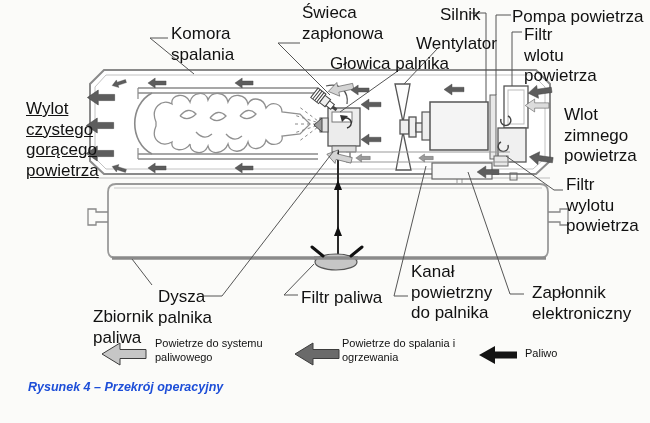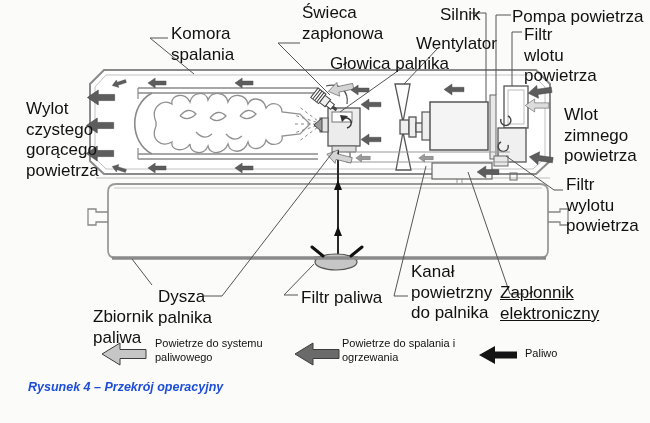--- a/index.html
+++ b/index.html
@@ -185,35 +185,35 @@
       <polyline points="522,32 512,32 512,86"></polyline>
       <polyline points="563,190 554,190 506,156"></polyline>
       <polyline points="152,285 132,259"></polyline>
       <polyline points="204,296 222,296 333,152"></polyline>
       <polyline points="298,295 284,295 314,264"></polyline>
       <polyline points="408,296 394,296 426,166"></polyline>
       <polyline points="524,294 510,294 468,172"></polyline>
     </g>
   </svg>
 
-  <div class="lbl" style="left:26px;top:99px;width:62px;">Wylot czystego gorącego powietrza</div>
+  <div class="lbl" style="left:26px;top:99px;width:62px;text-decoration:underline;">Wylot czystego gorącego powietrza</div>
   <div class="lbl" style="left:171px;top:24px;width:52px;">Komora spalania</div>
   <div class="lbl" style="left:302px;top:3px;width:64px;">Świeca zapłonowa</div>
   <div class="lbl nw" style="left:330px;top:54px;">Głowica palnika</div>
   <div class="lbl nw" style="left:416px;top:34px;">Wentylator</div>
   <div class="lbl nw" style="left:440px;top:5px;">Silnik</div>
   <div class="lbl nw" style="left:512px;top:7px;">Pompa powietrza</div>
   <div class="lbl" style="left:524px;top:25px;width:62px;">Filtr wlotu powietrza</div>
   <div class="lbl" style="left:564px;top:105px;width:58px;">Wlot zimnego powietrza</div>
   <div class="lbl" style="left:566px;top:175px;width:68px;">Filtr wylotu powietrza</div>
   <div class="lbl" style="left:93px;top:287px;width:48px;margin-top:20px;">Zbiornik paliwa</div>
   <div class="lbl" style="left:158px;top:287px;width:45px;">Dysza palnika</div>
   <div class="lbl nw" style="left:301px;top:288px;">Filtr paliwa</div>
   <div class="lbl" style="left:411px;top:262px;width:82px;">Kanał powietrzny do palnika</div>
-  <div class="lbl" style="left:500px;top:283px;width:80px;text-decoration:underline;">Zapłonnik elektroniczny</div>
+  <div class="lbl" style="left:532px;top:283px;width:80px;">Zapłonnik elektroniczny</div>
 
   <div>
     <svg class="legend-arrow" style="left:100px;top:341px;" width="48" height="26">
       <polygon points="2,13 20,2 20,8.5 46,8.5 46,17.5 20,17.5 20,24" stroke="#3c3c3c" stroke-width="1" fill="#c6c6c6"></polygon>
     </svg>
     <div class="legend-text" style="left:155px;top:337px;width:125px;">Powietrze do systemu paliwowego</div>
 
     <svg class="legend-arrow" style="left:293px;top:341px;" width="48" height="26">
       <polygon points="2,13 20,2 20,8.5 46,8.5 46,17.5 20,17.5 20,24" stroke="#3c3c3c" stroke-width="1" fill="#6a6a6a"></polygon>
     </svg>

